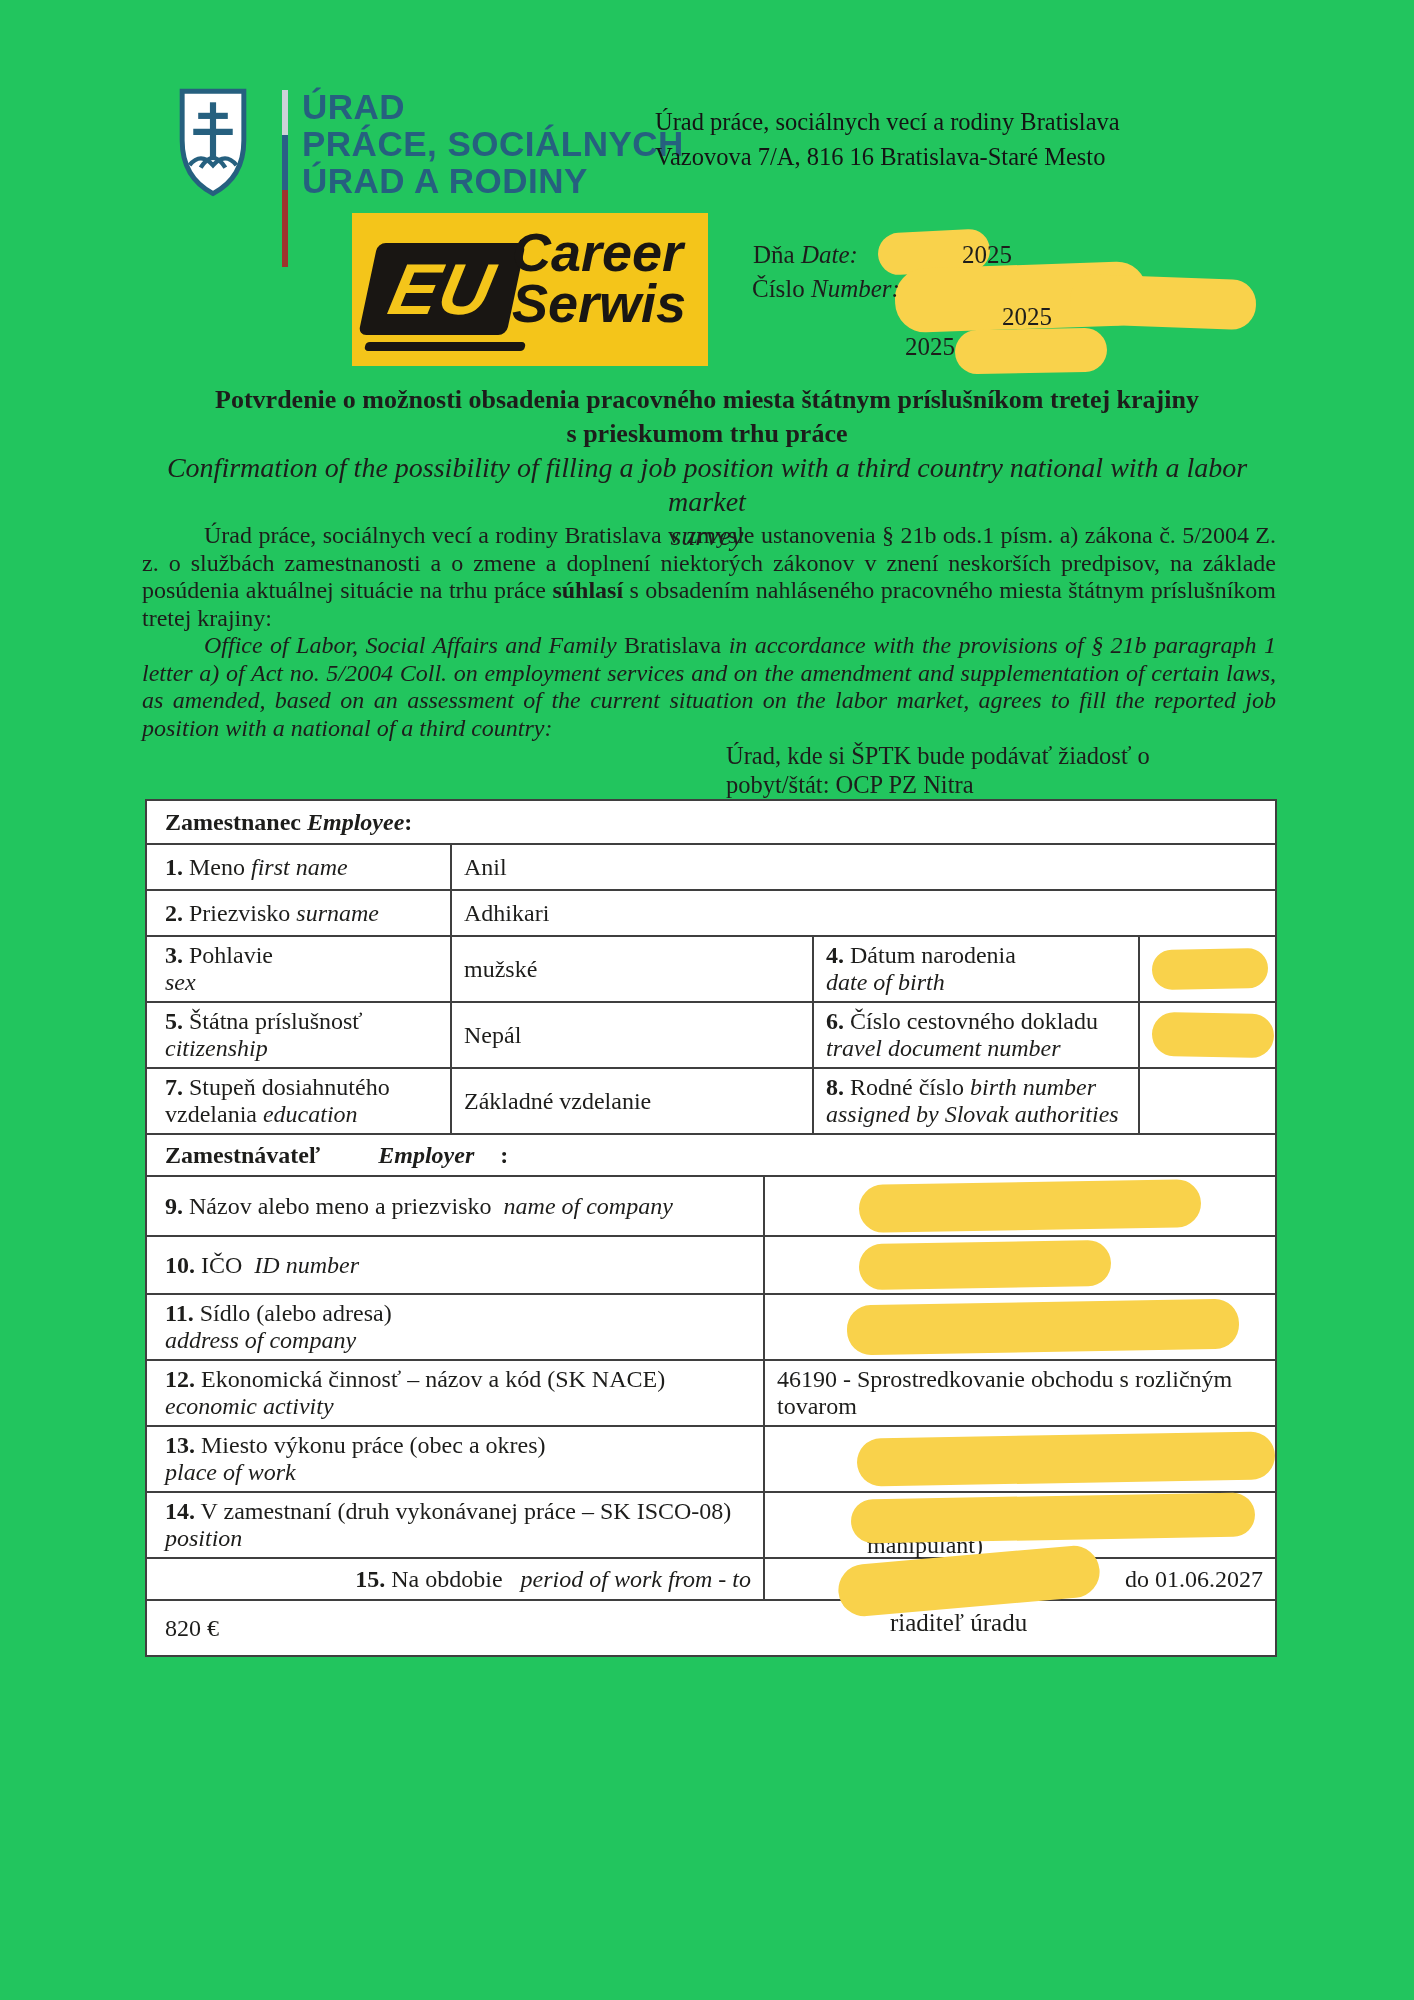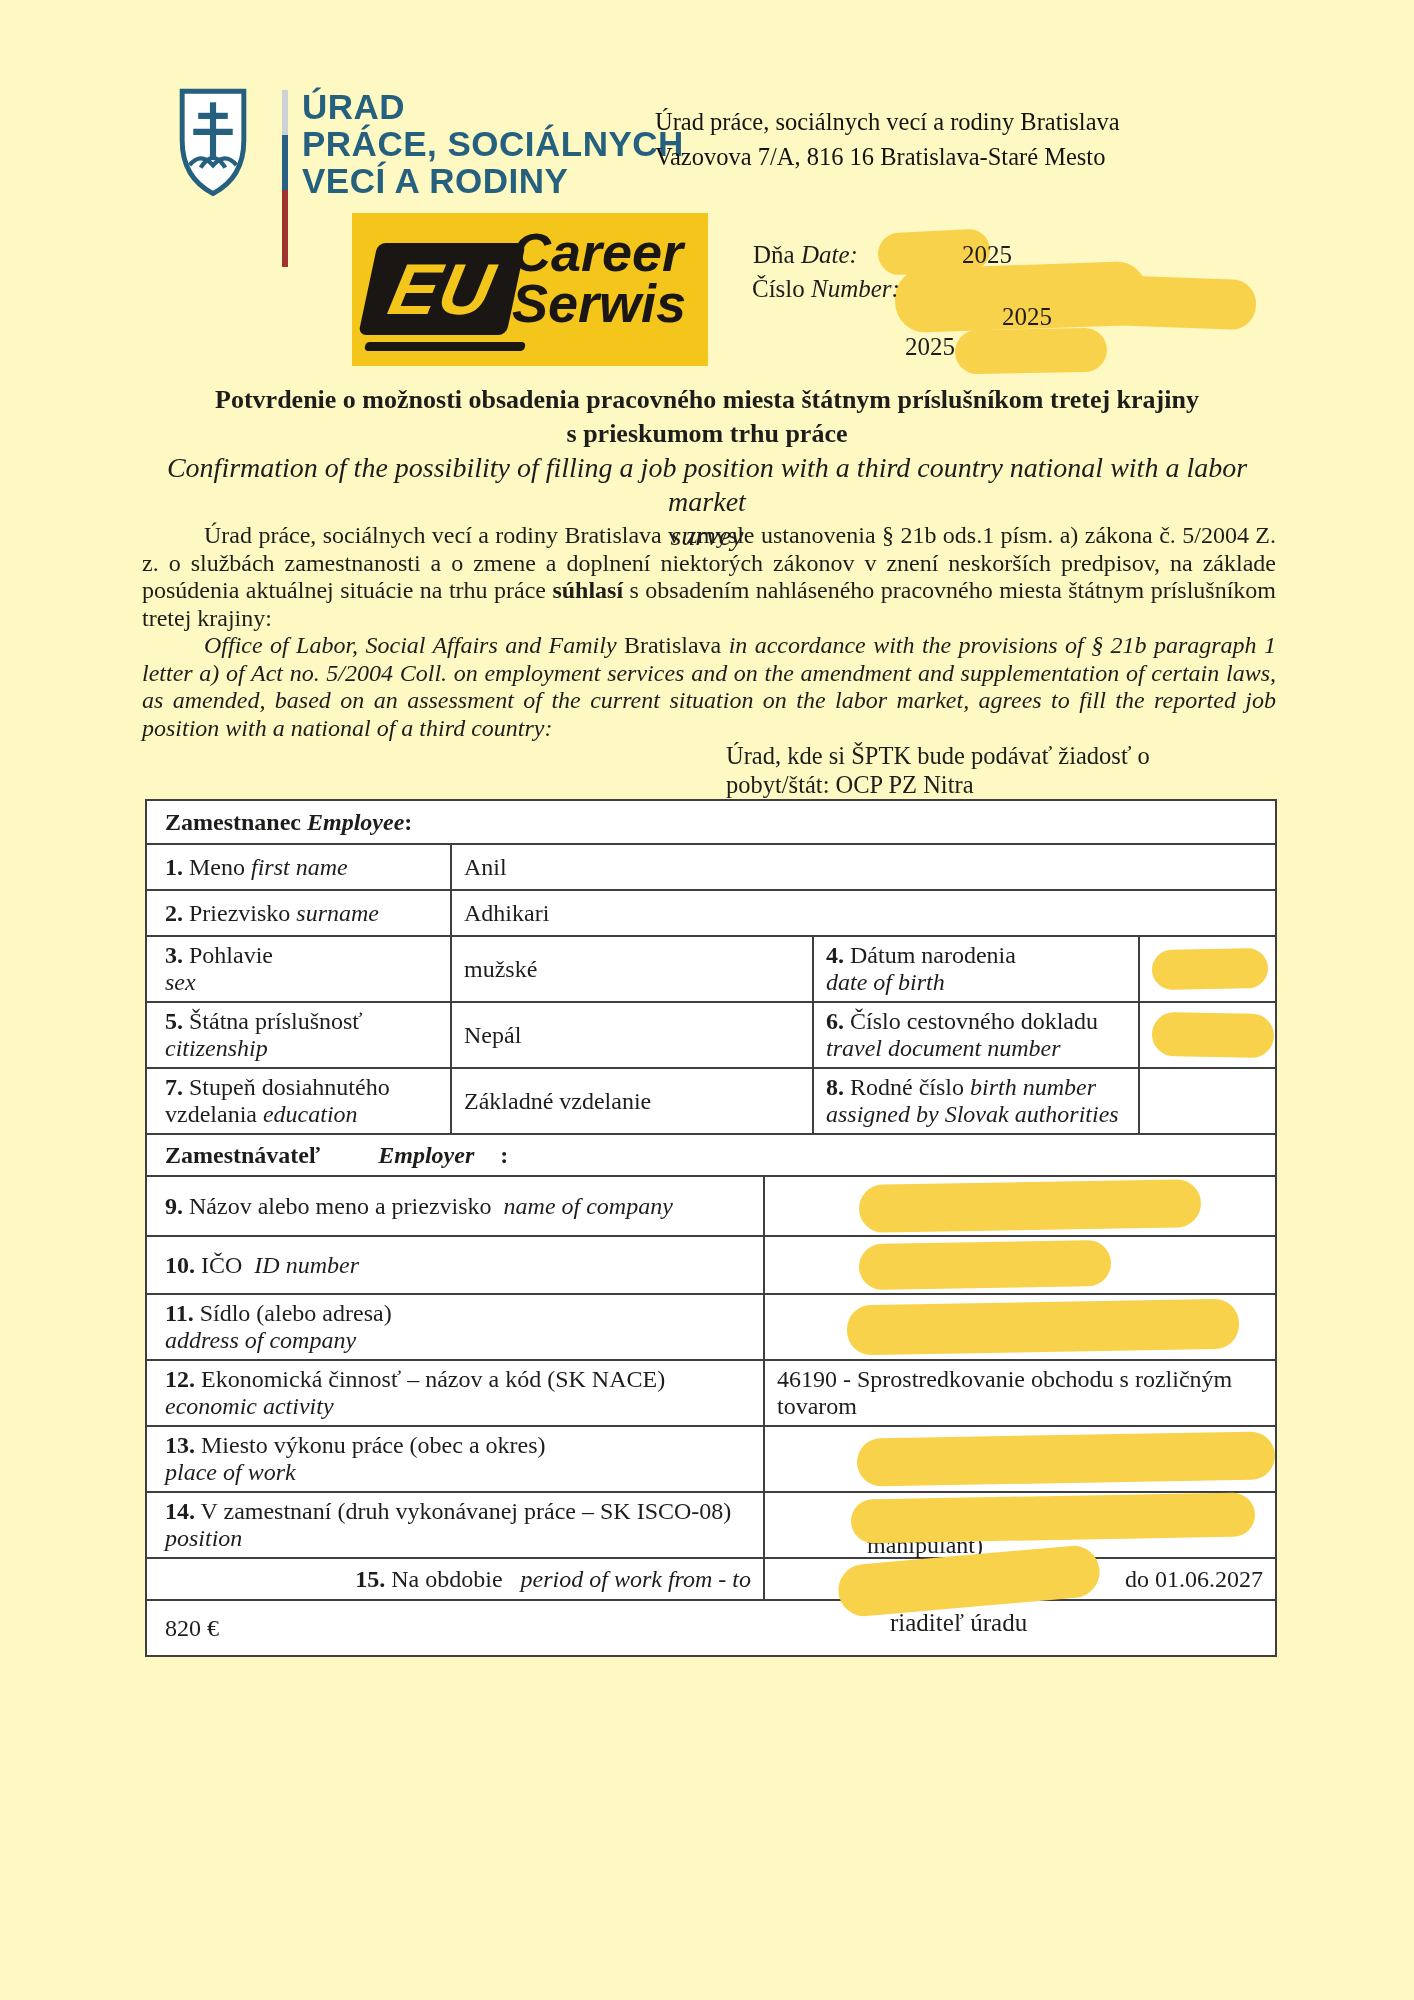--- a/index.html
+++ b/index.html
@@ -1,18 +1,18 @@
 <!DOCTYPE html>
 <html><head>
 <meta charset="utf-8">
 <style>
   * { margin:0; padding:0; box-sizing:border-box; }
   html,body { background:#ffffff; }
   .page {
-    position:relative; width:1414px; height:2000px; background:#fef9c3;
+    position:relative; width:1414px; height:2000px; background:#22c55e;
     font-family:"Liberation Serif", serif; color:#1d1d1b; overflow:hidden;text-decoration:underline;
   }
 
   
   .coat { position:absolute; left:176px; top:86px; width:74px; height:114px; }
   .tricolor { position:absolute; left:282px; top:90px; width:6px; height:177px; display:flex; flex-direction:column; }
   .tricolor .seg-w { height:45px; background:#ccd2d7; }
   .tricolor .seg-b { height:55px; background:#2a5f86; }
   .tricolor .seg-r { flex:1; background:#9e342d; }
   .gov-name {
@@ -108,21 +108,21 @@
 
   <div class="tricolor">
     <span class="seg-w"></span>
     <span class="seg-b"></span>
     <span class="seg-r"></span>
   </div>
 
   <div class="gov-name">
     <div>ÚRAD</div>
     <div>PRÁCE, SOCIÁLNYCH</div>
-    <div>VECÍ A RODINY</div>
+    <div>ÚRAD A RODINY</div>
   </div>
 
   <div class="office-addr">
     <div>Úrad práce, sociálnych vecí a rodiny Bratislava</div>
     <div>Vazovova 7/A, 816 16  Bratislava-Staré Mesto</div>
   </div>
 
   <div class="eu-logo">
     <div class="eu-box">
       <span>EU</span>

